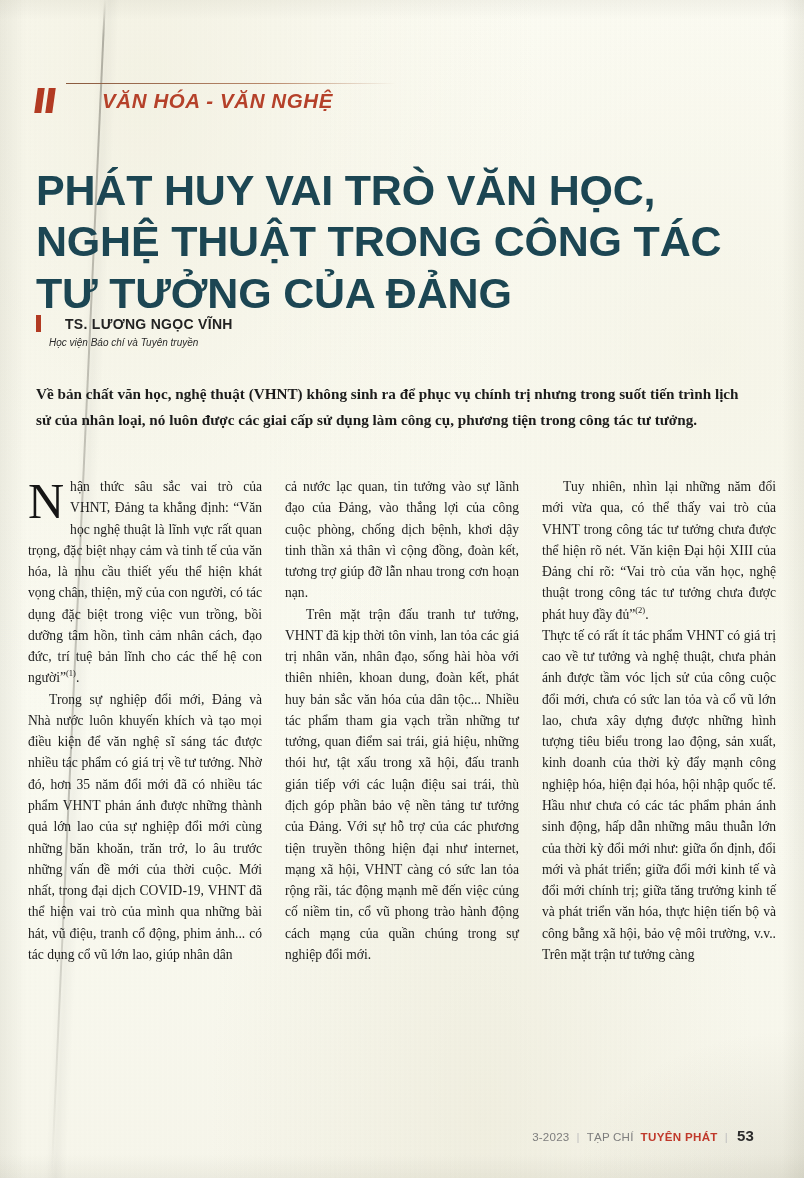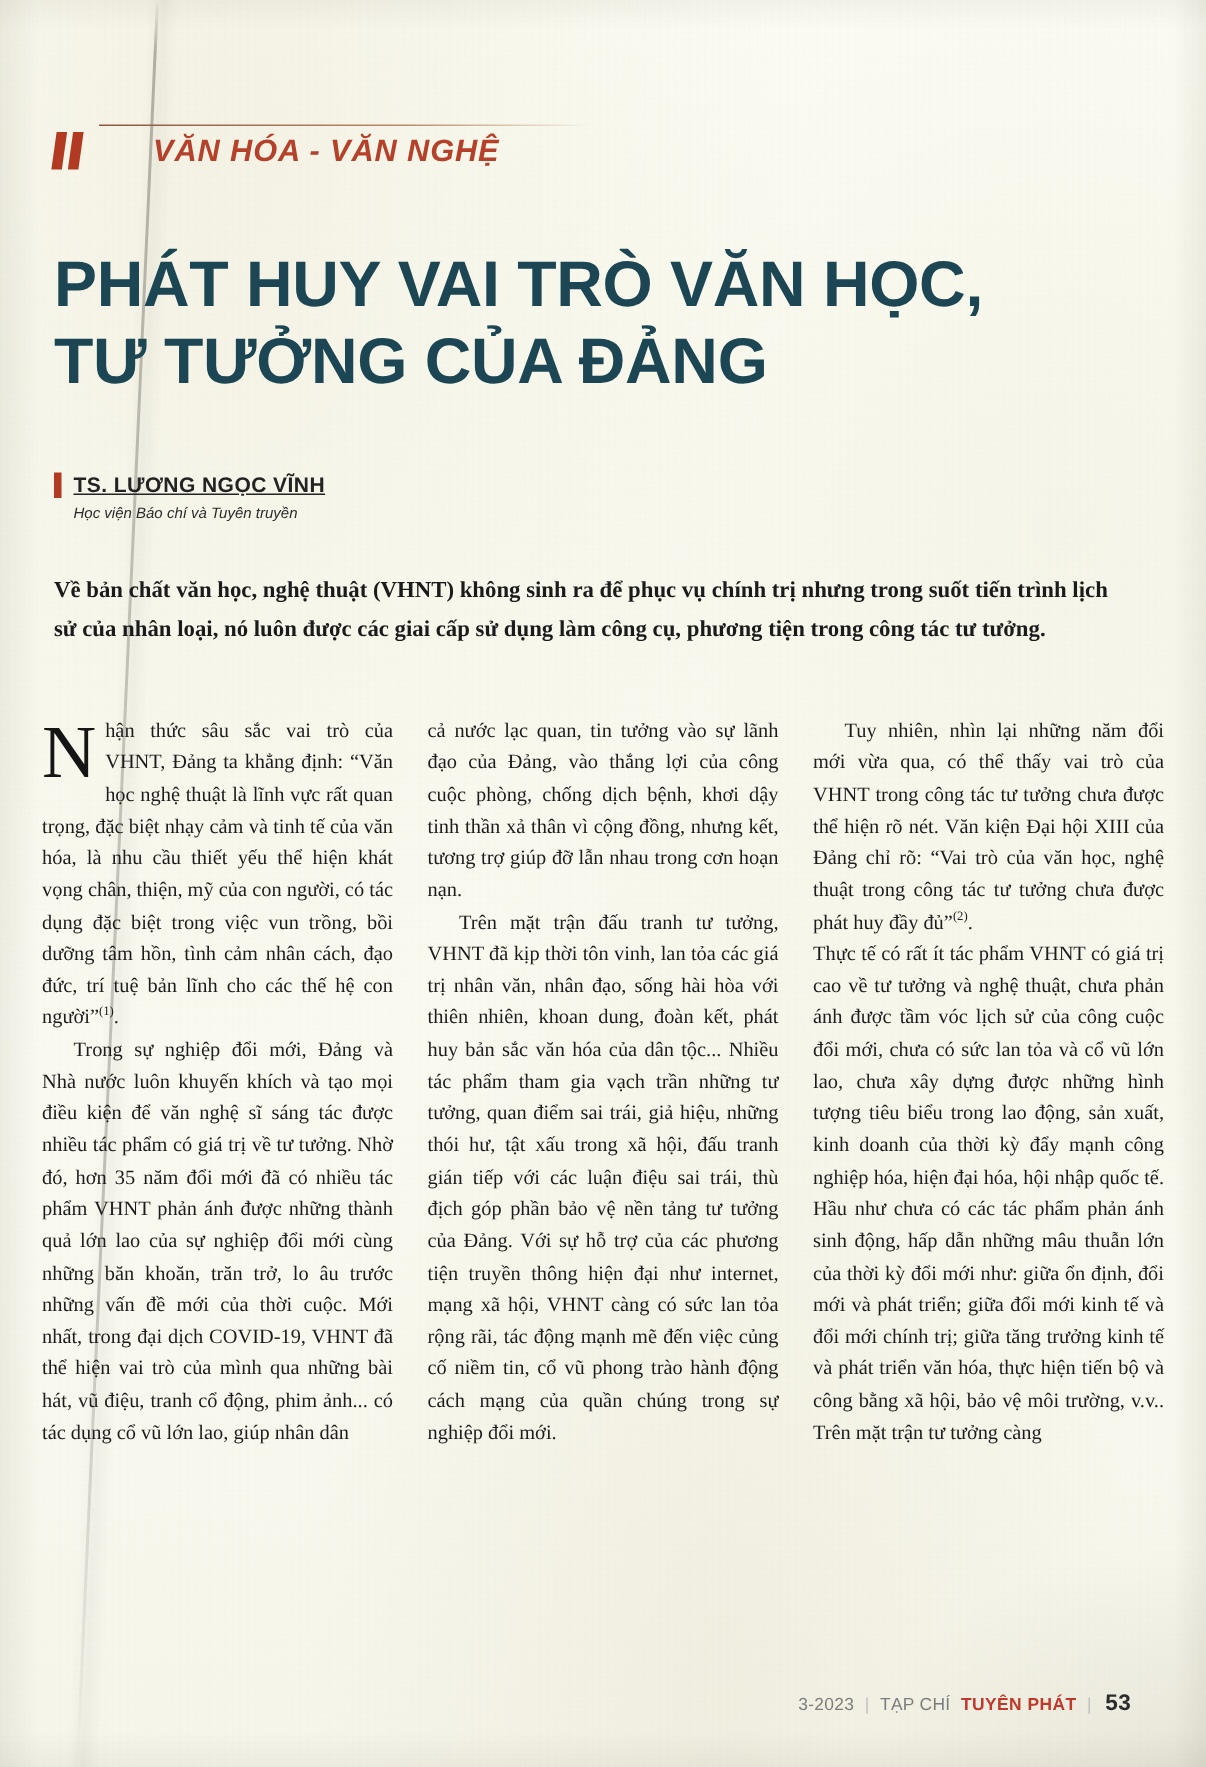--- a/index.html
+++ b/index.html
@@ -138,27 +138,27 @@
 
   
   .byline {
     position: absolute;
     left: 36px;
     top: 315px;
     z-index: 4;
   }
   .byline-name {
     display: flex;
-    gap: 8px;
+    align-items: center;
+    gap: 24px;
     font-family: "Liberation Sans", sans-serif;
     font-weight: 700;
     font-size: 14px;
     letter-spacing: .3px;
     color: #232323;
-    text-decoration: underline;
   }
   .byline-name .tick {
     display: block;
     width: 5px;
     height: 17px;
     background: #b23a22;
   }
   .byline-affil {
     margin: 5px 0 0 13px;
     font-family: "Liberation Sans", sans-serif;
@@ -264,20 +264,21 @@
   <div class="kicker">
     <span class="kicker-bars">
         <i></i>
         <i></i>
       </span>
     <span class="kicker-text">VĂN HÓA - VĂN NGHỆ</span>
   </div>
 
   <h1 class="headline">
     <span>PHÁT HUY VAI TRÒ VĂN HỌC,</span>
+    <span>NGHỆ THUẬT TRONG CÔNG TÁC</span>
     <span>TƯ TƯỞNG CỦA ĐẢNG</span>
   </h1>
 
   <div class="byline">
     <div class="byline-name">
       <span class="tick"></span>
       <span>TS. LƯƠNG NGỌC VĨNH</span>
     </div>
     <div class="byline-affil">Học viện Báo chí và Tuyên truyền</div>
   </div>
@@ -285,21 +286,21 @@
   <div class="lead">Về bản chất văn học, nghệ thuật (VHNT) không sinh ra để phục vụ chính trị nhưng trong suốt tiến trình lịch sử của nhân loại, nó luôn được các giai cấp sử dụng làm công cụ, phương tiện trong công tác tư tưởng.</div>
 
   <div class="columns">
 
     <div class="col">
       <p class="dropcap"><span>Nhận thức sâu sắc vai trò của VHNT, Đảng ta khẳng định: “Văn học nghệ thuật là lĩnh vực rất quan trọng, đặc biệt nhạy cảm và tinh tế của văn hóa, là nhu cầu thiết yếu thể hiện khát vọng chân, thiện, mỹ của con người, có tác dụng đặc biệt trong việc vun trồng, bồi dưỡng tâm hồn, tình cảm nhân cách, đạo đức, trí tuệ bản lĩnh cho các thế hệ con người”</span><sup class="fn">(1)</sup>.</p>
       <p>Trong sự nghiệp đổi mới, Đảng và Nhà nước luôn khuyến khích và tạo mọi điều kiện để văn nghệ sĩ sáng tác được nhiều tác phẩm có giá trị về tư tưởng. Nhờ đó, hơn 35 năm đổi mới đã có nhiều tác phẩm VHNT phản ánh được những thành quả lớn lao của sự nghiệp đổi mới cùng những băn khoăn, trăn trở, lo âu trước những vấn đề mới của thời cuộc. Mới nhất, trong đại dịch COVID-19, VHNT đã thể hiện vai trò của mình qua những bài hát, vũ điệu, tranh cổ động, phim ảnh... có tác dụng cổ vũ lớn lao, giúp nhân dân</p>
     </div>
 
     <div class="col">
-      <p>cả nước lạc quan, tin tưởng vào sự lãnh đạo của Đảng, vào thắng lợi của công cuộc phòng, chống dịch bệnh, khơi dậy tinh thần xả thân vì cộng đồng, nhưng kết, tương trợ giúp đỡ lẫn nhau trong cơn hoạn nạn.</p>
+      <p>cả nước lạc quan, tin tưởng vào sự lãnh đạo của Đảng, vào thắng lợi của công cuộc phòng, chống dịch bệnh, khơi dậy tinh thần xả thân vì cộng đồng, đoàn kết, tương trợ giúp đỡ lẫn nhau trong cơn hoạn nạn.</p>
       <p>Trên mặt trận đấu tranh tư tưởng, VHNT đã kịp thời tôn vinh, lan tỏa các giá trị nhân văn, nhân đạo, sống hài hòa với thiên nhiên, khoan dung, đoàn kết, phát huy bản sắc văn hóa của dân tộc... Nhiều tác phẩm tham gia vạch trần những tư tưởng, quan điểm sai trái, giả hiệu, những thói hư, tật xấu trong xã hội, đấu tranh gián tiếp với các luận điệu sai trái, thù địch góp phần bảo vệ nền tảng tư tưởng của Đảng. Với sự hỗ trợ của các phương tiện truyền thông hiện đại như internet, mạng xã hội, VHNT càng có sức lan tỏa rộng rãi, tác động mạnh mẽ đến việc củng cố niềm tin, cổ vũ phong trào hành động cách mạng của quần chúng trong sự nghiệp đổi mới.</p>
     </div>
 
     <div class="col">
       <p style="text-indent:1.55em"><span>Tuy nhiên, nhìn lại những năm đổi mới vừa qua, có thể thấy vai trò của VHNT trong công tác tư tưởng chưa được thể hiện rõ nét. Văn kiện Đại hội XIII của Đảng chỉ rõ: “Vai trò của văn học, nghệ thuật trong công tác tư tưởng chưa được phát huy đầy đủ”</span><sup class="fn">(2)</sup>.</p>
       <p style="text-indent:0">Thực tế có rất ít tác phẩm VHNT có giá trị cao về tư tưởng và nghệ thuật, chưa phản ánh được tầm vóc lịch sử của công cuộc đổi mới, chưa có sức lan tỏa và cổ vũ lớn lao, chưa xây dựng được những hình tượng tiêu biểu trong lao động, sản xuất, kinh doanh của thời kỳ đẩy mạnh công nghiệp hóa, hiện đại hóa, hội nhập quốc tế. Hầu như chưa có các tác phẩm phản ánh sinh động, hấp dẫn những mâu thuẫn lớn của thời kỳ đổi mới như: giữa ổn định, đổi mới và phát triển; giữa đổi mới kinh tế và đổi mới chính trị; giữa tăng trưởng kinh tế và phát triển văn hóa, thực hiện tiến bộ và công bằng xã hội, bảo vệ môi trường, v.v.. Trên mặt trận tư tưởng càng</p>
     </div>
 
   </div>
 

